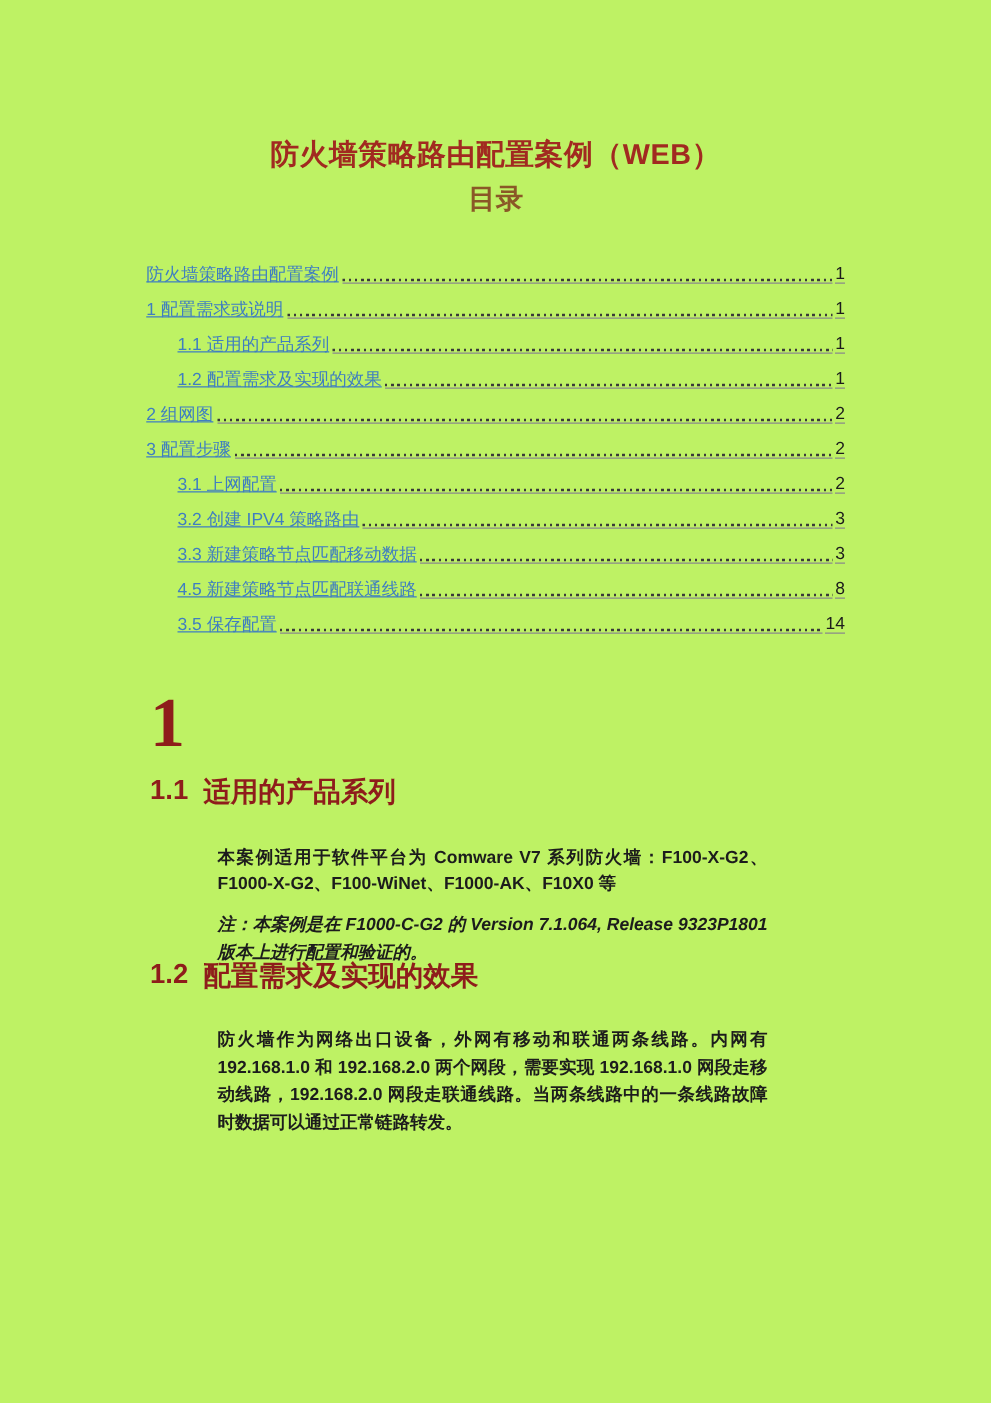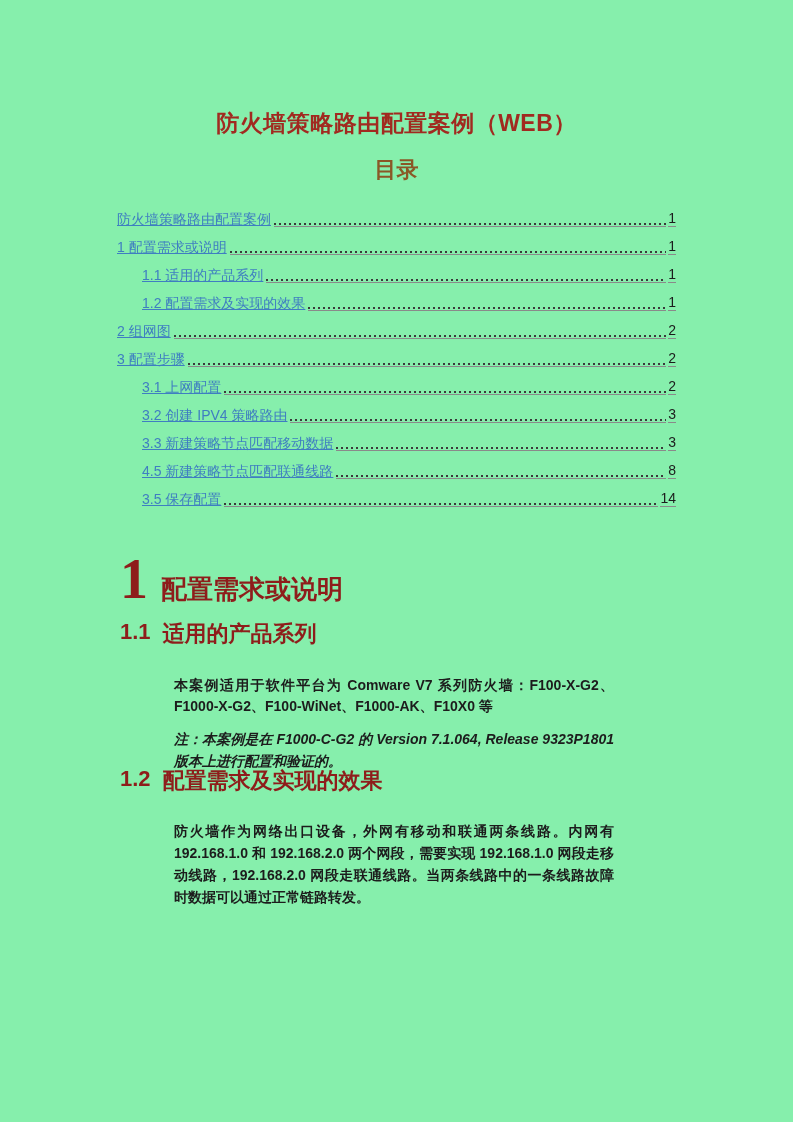--- a/index.html
+++ b/index.html
@@ -9,38 +9,38 @@
     --toc-brown: #8A5827;
     --link-blue: #3F7EC1;
     --body-text: #1C1C1C;
     --leader: #3A3A3A;
     --leader-line: #8a8a8a;
   }
   .page {
     position: relative;
     width: 793px;
     height: 1122px;
-    background: #86efac;
+    background: #bef264;
     overflow: hidden;
     font-family: "Liberation Sans", "DejaVu Sans", sans-serif;
     color: var(--body-text);
   }
   .doc-title {
     position: absolute;
     top: 108px; left: 0; width: 100%;
     margin: 0;
     text-align: center;
     font-size: 23px;
     font-weight: bold;
     letter-spacing: 0.5px;
     color: var(--title-red);
   }
   .toc-heading {
     position: absolute;
-    top: 155px; left: 0; width: 100%;
+    top: 144px; left: 0; width: 100%;
     margin: 0;
     text-align: center;
     font-size: 22px;
     font-weight: bold;
     color: var(--toc-brown);
   }
   .toc {
     position: absolute;
     top: 206px; left: 117px;
     width: 559px;
@@ -200,21 +200,20 @@
 
   <a class="toc-row lvl1" href="#">
     <span class="toc-label">3.5 保存配置</span>
     <span class="toc-dots"></span>
     <span class="toc-page">14</span>
   </a>
 </nav>
 
   <div class="sec1">
     <span class="sec1-num">1</span>
-    <span class="sec1-title">配置需求或说明</span>
   </div>
 
   <h3 class="h3 h3-11">
     <span class="h3-num">1.1</span>
     <span class="h3-title">适用的产品系列</span>
   </h3>
 
   <p class="body-para para-products">本案例适用于软件平台为 Comware V7 系列防火墙：F100-X-G2、F1000-X-G2、F100-WiNet、F1000-AK、F10X0 等</p>
 
   <p class="body-para para-note">注：本案例是在 F1000-C-G2 的 Version 7.1.064, Release 9323P1801 版本上进行配置和验证的。</p>

